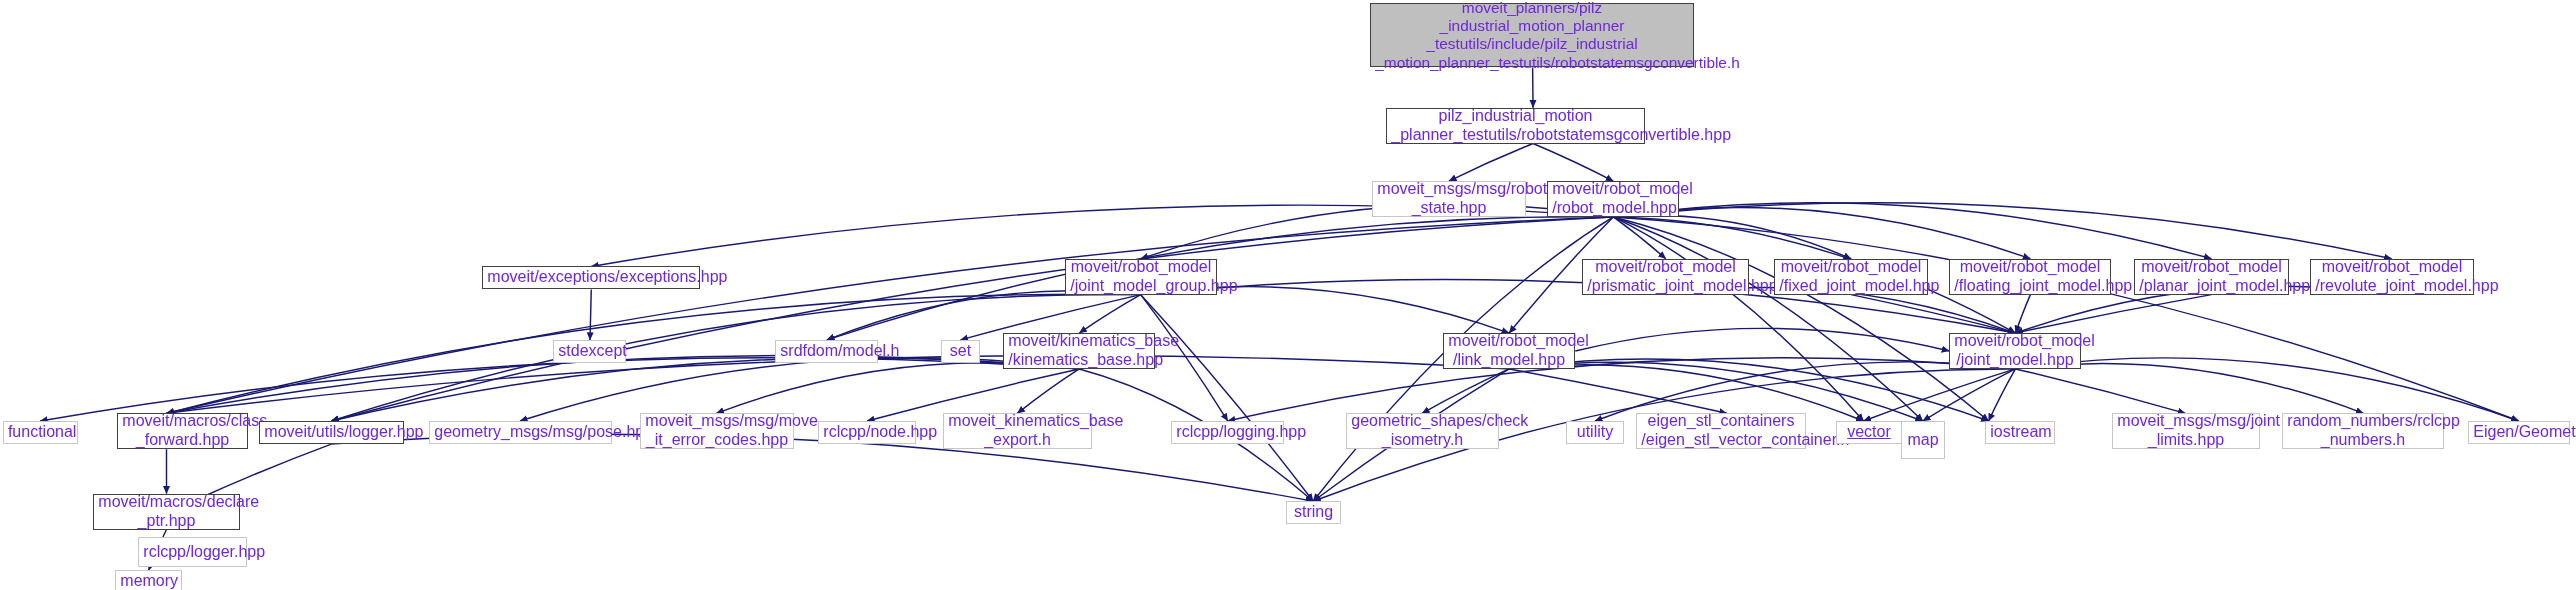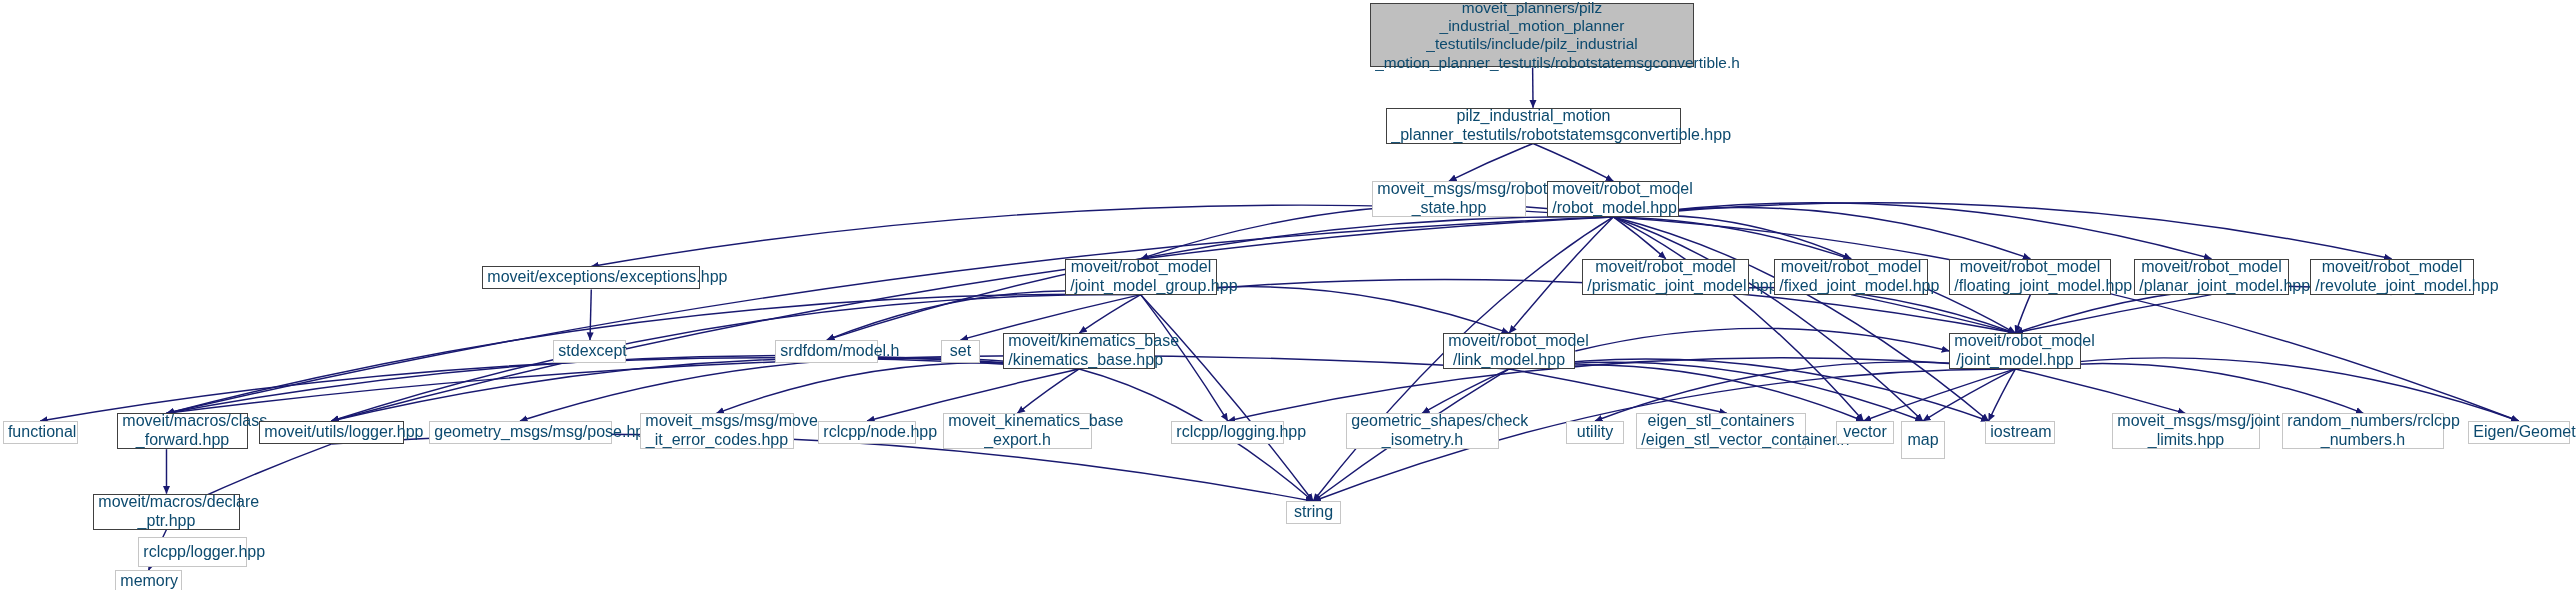--- a/index.html
+++ b/index.html
@@ -1,21 +1,21 @@
 <!DOCTYPE html>
 <html style="font-size:13.7px"><head>
 <meta charset="utf-8">
 <style>
   html,body{margin:0;padding:0;background:#ffffff;}
   #graph{position:relative;width:2576px;height:591px;overflow:hidden;
          font-family:"Liberation Sans",sans-serif;background:#fff;}
   #edges{position:absolute;left:0;top:0;width:2576px;height:591px;}
   .node{position:absolute;box-sizing:border-box;display:flex;align-items:center;
         justify-content:center;text-align:center;background:#ffffff;
-        border:0.9px solid #c6c6c6;color:#0c4a6e;line-height:1.18;
+        border:0.9px solid #c6c6c6;color:#6d28d9;line-height:1.18;
         font-size:16px;white-space:pre-line;padding:0.9px 4.3px;}
   .node.lib{border:0.9px solid #c6c6c6;}
   .node.own{border:1.7px solid #404040;}
   .node.root{border:1.7px solid #404040;background:#bfbfbf;}
   .node span{display:block;width:100%;}
 </style>
 </head>
 <body>
 
 <div id="graph">
@@ -87,21 +87,21 @@
       <path d="M2360.5,432 Q1899.25,387.95 1438,493" fill="none" stroke="#191970" stroke-width="1.7" marker-end="url(#ah)"></path>
       <path d="M195,526 Q195,549.4 195,578" fill="none" stroke="#191970" stroke-width="1.7" marker-end="url(#ah)"></path>
       <path d="M388,520 Q307,550.15 226,587" fill="none" stroke="#191970" stroke-width="1.7" marker-end="url(#ah)"></path>
       <path d="M388,520 Q963,478.65 1538,587" fill="none" stroke="#191970" stroke-width="1.7" marker-end="url(#ah)"></path>
       <path d="M195,620 Q184.5,641.6 174,668" fill="none" stroke="#191970" stroke-width="1.7" marker-end="url(#ah)"></path>
     </svg>
 <div class="node root" style="left: 1370px; top: 3.4px; width: 324px; height: 64px; font-size: 15.4px;"><span>moveit_planners/pilz
 _industrial_motion_planner
 _testutils/include/pilz_industrial
 _motion_planner_testutils/robotstatemsgconvertible.h</span></div>
-    <div class="node own" style="left: 1386px; top: 108px; width: 295px; height: 36px;"><span>pilz_industrial_motion
+    <div class="node own" style="left: 1386px; top: 108px; width: 259px; height: 36px;"><span>pilz_industrial_motion
 _planner_testutils/robotstatemsgconvertible.hpp</span></div>
     <div class="node lib" style="left: 1372px; top: 181px; width: 154px; height: 36px;"><span>moveit_msgs/msg/robot
 _state.hpp</span></div>
     <div class="node own" style="left: 1547px; top: 181px; width: 132px; height: 36px;"><span>moveit/robot_model
 /robot_model.hpp</span></div>
     <div class="node own" style="left: 482px; top: 266px; width: 218px; height: 23px;"><span>moveit/exceptions/exceptions.hpp</span></div>
     <div class="node own" style="left: 1065px; top: 259px; width: 152px; height: 36px;"><span>moveit/robot_model
 /joint_model_group.hpp</span></div>
     <div class="node own" style="left: 1582px; top: 259px; width: 167px; height: 36px;"><span>moveit/robot_model
 /prismatic_joint_model.hpp</span></div>
@@ -131,21 +131,21 @@
 _it_error_codes.hpp</span></div>
     <div class="node lib" style="left: 818px; top: 421px; width: 98px; height: 23px;"><span>rclcpp/node.hpp</span></div>
     <div class="node lib" style="left: 943px; top: 413px; width: 149px; height: 36px;"><span>moveit_kinematics_base
 _export.h</span></div>
     <div class="node lib" style="left: 1171px; top: 421px; width: 113px; height: 23px;"><span>rclcpp/logging.hpp</span></div>
     <div class="node lib" style="left: 1346px; top: 413px; width: 153px; height: 36px;"><span>geometric_shapes/check
 _isometry.h</span></div>
     <div class="node lib" style="left: 1566px; top: 421px; width: 58px; height: 23px;"><span>utility</span></div>
     <div class="node lib" style="left: 1636px; top: 413px; width: 170px; height: 36px;"><span>eigen_stl_containers
 /eigen_stl_vector_container.h</span></div>
-    <div class="node lib" style="left: 1836px; top: 421px; width: 58px; height: 23px;"><span>vector</span></div>
+    <div class="node lib" style="left: 1836px; top: 421px; width: 66px; height: 23px; text-decoration: underline;"><span>vector</span></div>
     <div class="node lib" style="left: 1901px; top: 421px; width: 44px; height: 38px;"><span>map</span></div>
     <div class="node lib" style="left: 1954px; top: 421px; width: 70px; height: 23px; margin-left: 31px;"><span>iostream</span></div>
     <div class="node lib" style="left: 2112px; top: 413px; width: 148px; height: 36px;"><span>moveit_msgs/msg/joint
 _limits.hpp</span></div>
     <div class="node lib" style="left: 2282px; top: 413px; width: 162px; height: 36px;"><span>random_numbers/rclcpp
 _numbers.h</span></div>
     <div class="node lib" style="left: 2468px; top: 421px; width: 102px; height: 23px;"><span>Eigen/Geometry</span></div>
     <div class="node own" style="left: 93px; top: 494px; width: 147px; height: 36px;"><span>moveit/macros/declare
 _ptr.hpp</span></div>
     <div class="node lib" style="left: 138px; top: 501px; width: 109px; height: 30px; margin-top: 36px;"><span>rclcpp/logger.hpp</span></div>

